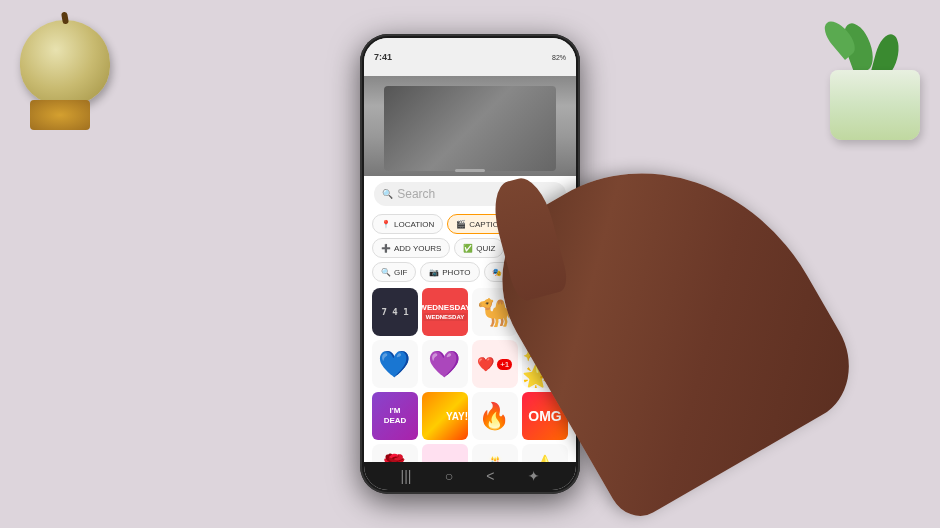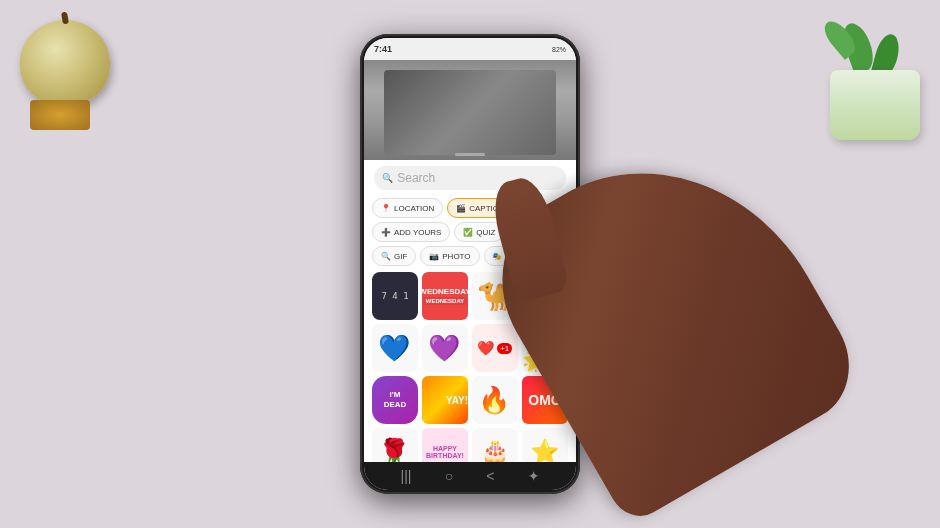--- a/index.html
+++ b/index.html
@@ -148,21 +148,21 @@
       bottom: 4px;
       background: #fff;
       border-radius: 24px;
       overflow: hidden;
       display: flex;
       flex-direction: column;
     }
 
     
     .status-bar {
-      height: 22px;
+      height: 38px;
       background: #f0f0f0;
       display: flex;
       align-items: center;
       justify-content: space-between;
       padding: 0 10px;
       font-size: 8px;
       color: #333;
       flex-shrink: 0;
     }
     .status-time { font-weight: bold; font-size: 9px; }
@@ -360,35 +360,35 @@
             <span class="pill-icon">📷</span>
             <span>PHOTO</span>
           </div>
           <div class="pill">
             <span class="pill-icon">🎭</span>
             <span>AVATAR</span>
           </div>
         </div>
 
         <div class="sticker-grid">
-          <div class="sticker-item" style="background:#2a2a3a;color:#ccc;font-size:9px;font-weight:normal;font-family:monospace;">7 4 1</div>
+          <div class="sticker-item" style="background:#2a2a3a;color:#ccc;font-size:9px;font-weight:bold;font-family:monospace;">7 4 1</div>
           <div class="sticker-item" style="background:#ef4444;color:#fff;font-size:7px;font-weight:bold;border-radius:6px;flex-direction:column;gap:1px;">
             <span style="color:#fff;font-size:8px;">WEDNESDAY</span>
             <span style="background:#e04040;padding:1px 3px;border-radius:2px;font-size:6px;">WEDNESDAY</span>
           </div>
           <div class="sticker-item" style="font-size:28px;">🐪</div>
           <div class="sticker-item" style="background:linear-gradient(135deg,#ff8800,#ffcc00);font-size:10px;font-weight:bold;color:#fff;flex-direction:column;text-align:center;border-radius:6px;">
             <span style="font-size:14px;">🔊</span>
             <span style="font-size:6px;">SOUND ON</span>
           </div>
           <div class="sticker-item" style="font-size:26px;">💙</div>
           <div class="sticker-item" style="font-size:26px;">💜</div>
           <div class="sticker-item" style="background:#ffeeee;border-radius:8px;font-size:14px;gap:2px;">❤️<span style="font-size:8px;background:#e00;color:#fff;padding:1px 3px;border-radius:8px;">+1</span></div>
           <div class="sticker-item" style="font-size:22px;">✨🌟</div>
-          <div class="sticker-item" style="background:linear-gradient(135deg,#8844cc,#aa22aa);color:#fff;font-size:8px;font-weight:bold;border-radius:14px;padding:2px;text-align:center;line-height:1.2;">I'M<br>DEAD</div>
+          <div class="sticker-item" style="background:linear-gradient(135deg,#8844cc,#aa22aa);color:#fff;font-size:8px;font-weight:bold;border-radius:6px;padding:2px;text-align:center;line-height:1.2;">I'M<br>DEAD</div>
           <div class="sticker-item" style="background:linear-gradient(135deg,#ff8800,#ffcc00,#ff4400);color:#fff;font-size:10px;font-weight:bold;border-radius:6px;padding-left:24px;">YAY!</div>
           <div class="sticker-item" style="font-size:26px;">🔥</div>
           <div class="sticker-item" style="background:linear-gradient(135deg,#ff2244,#ff6600);color:#fff;font-size:14px;font-weight:bold;border-radius:6px;text-align:right;">OMG</div>
           <div class="sticker-item" style="font-size:26px;">🌹</div>
           <div class="sticker-item" style="background:#ffe0f0;font-size:7px;font-weight:bold;color:#cc44aa;border-radius:6px;text-align:center;padding:2px;">HAPPY<br>BIRTHDAY!</div>
           <div class="sticker-item" style="font-size:24px;">🎂</div>
           <div class="sticker-item" style="font-size:24px;">⭐</div>
         </div>
       </div>
 

